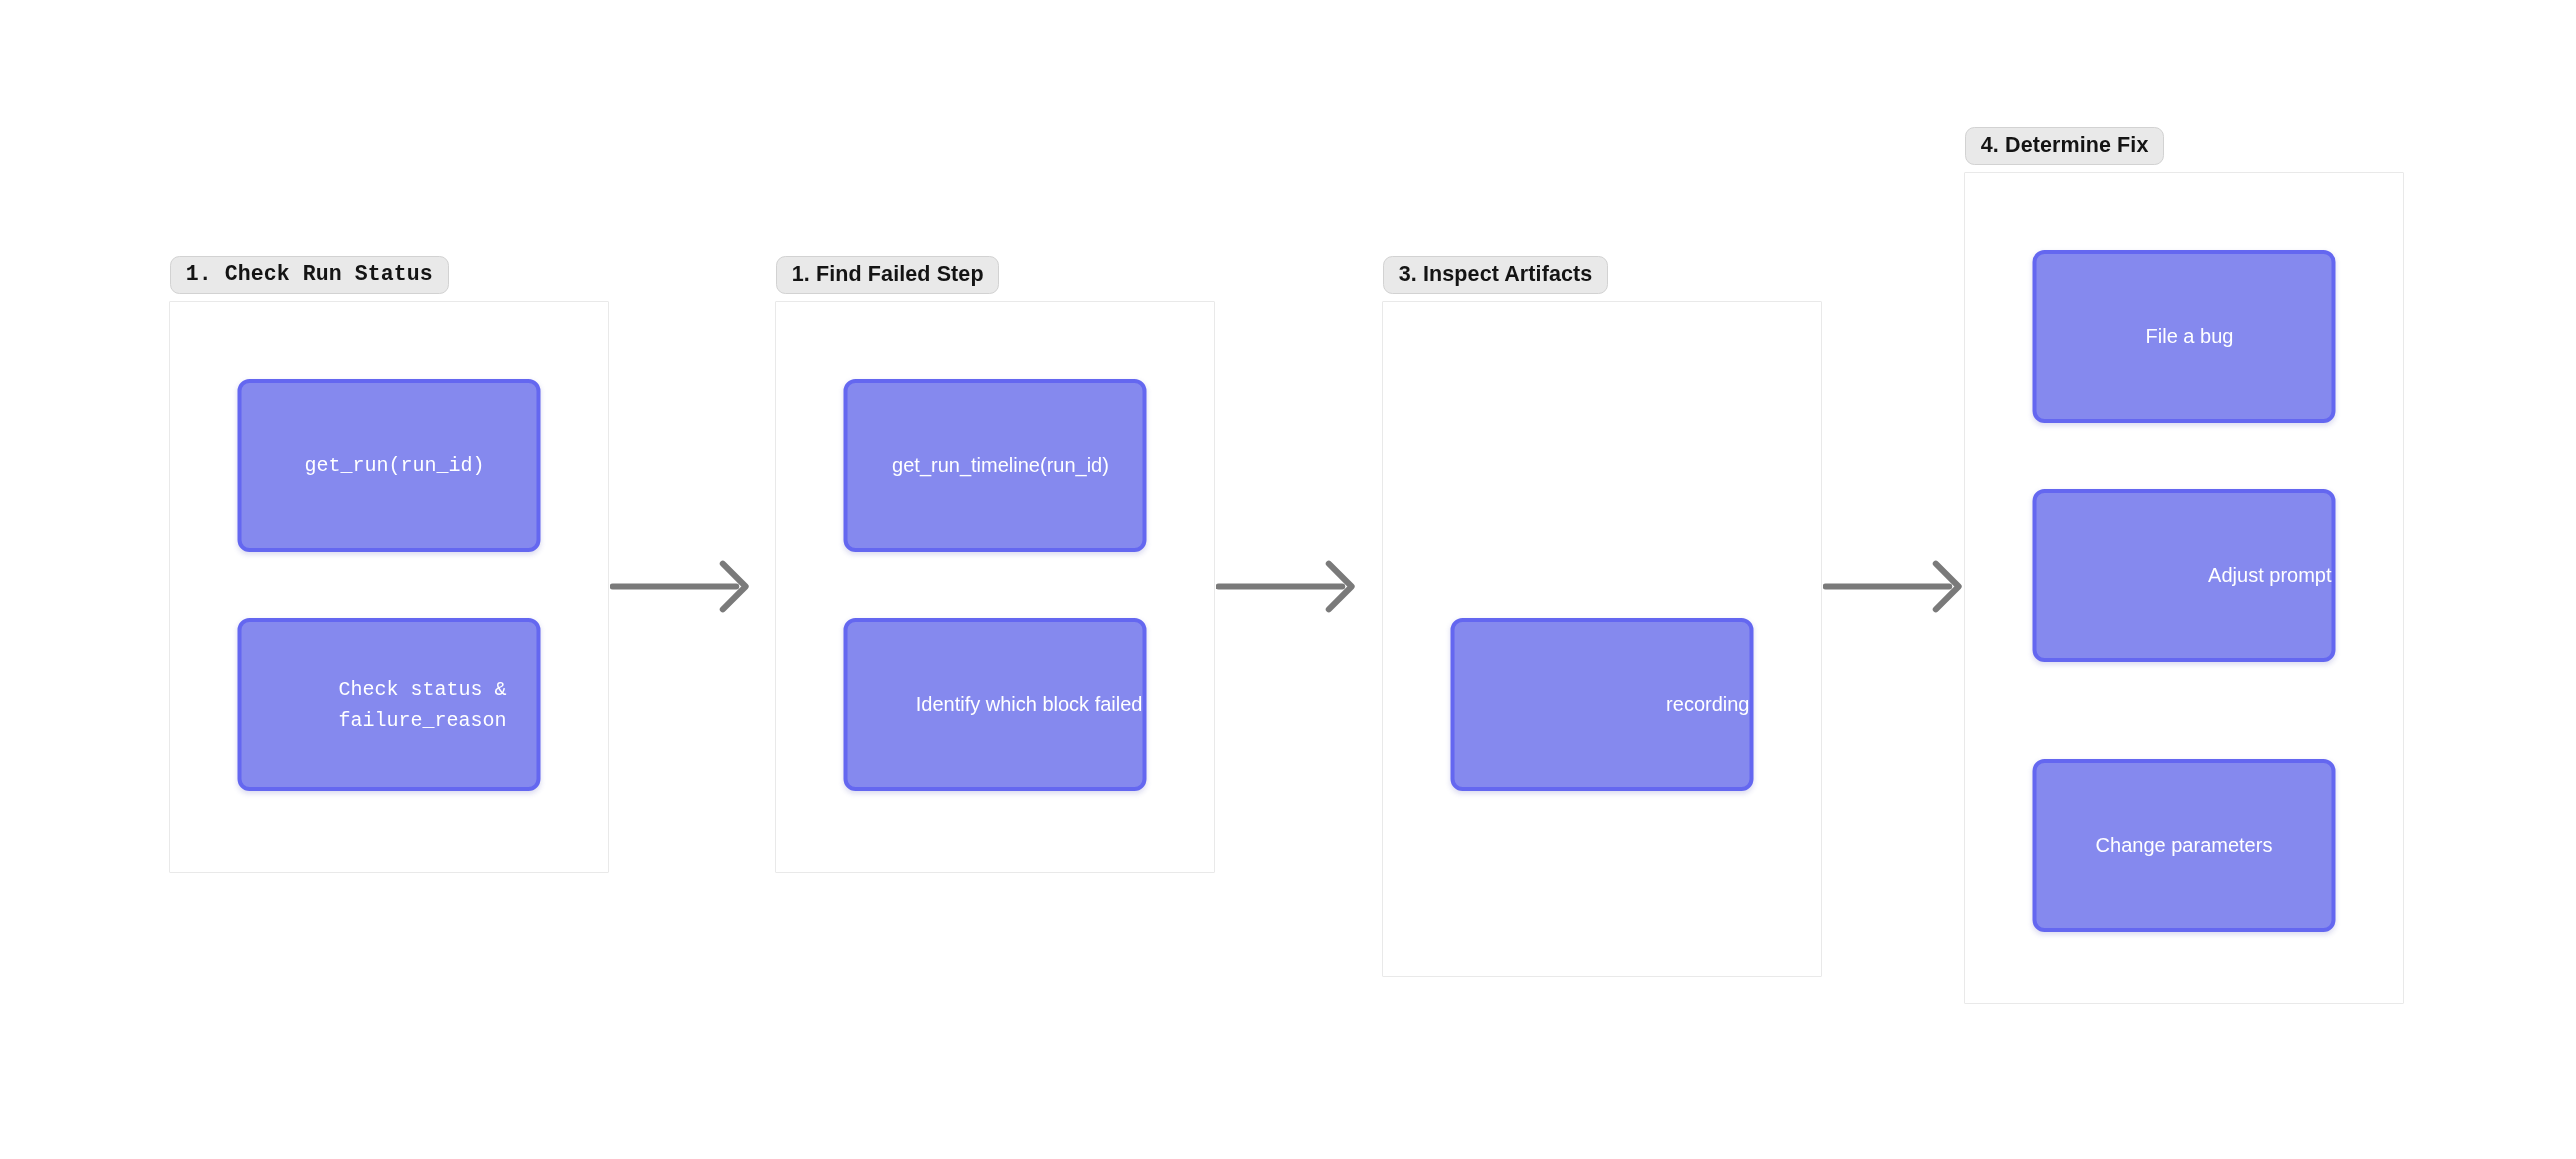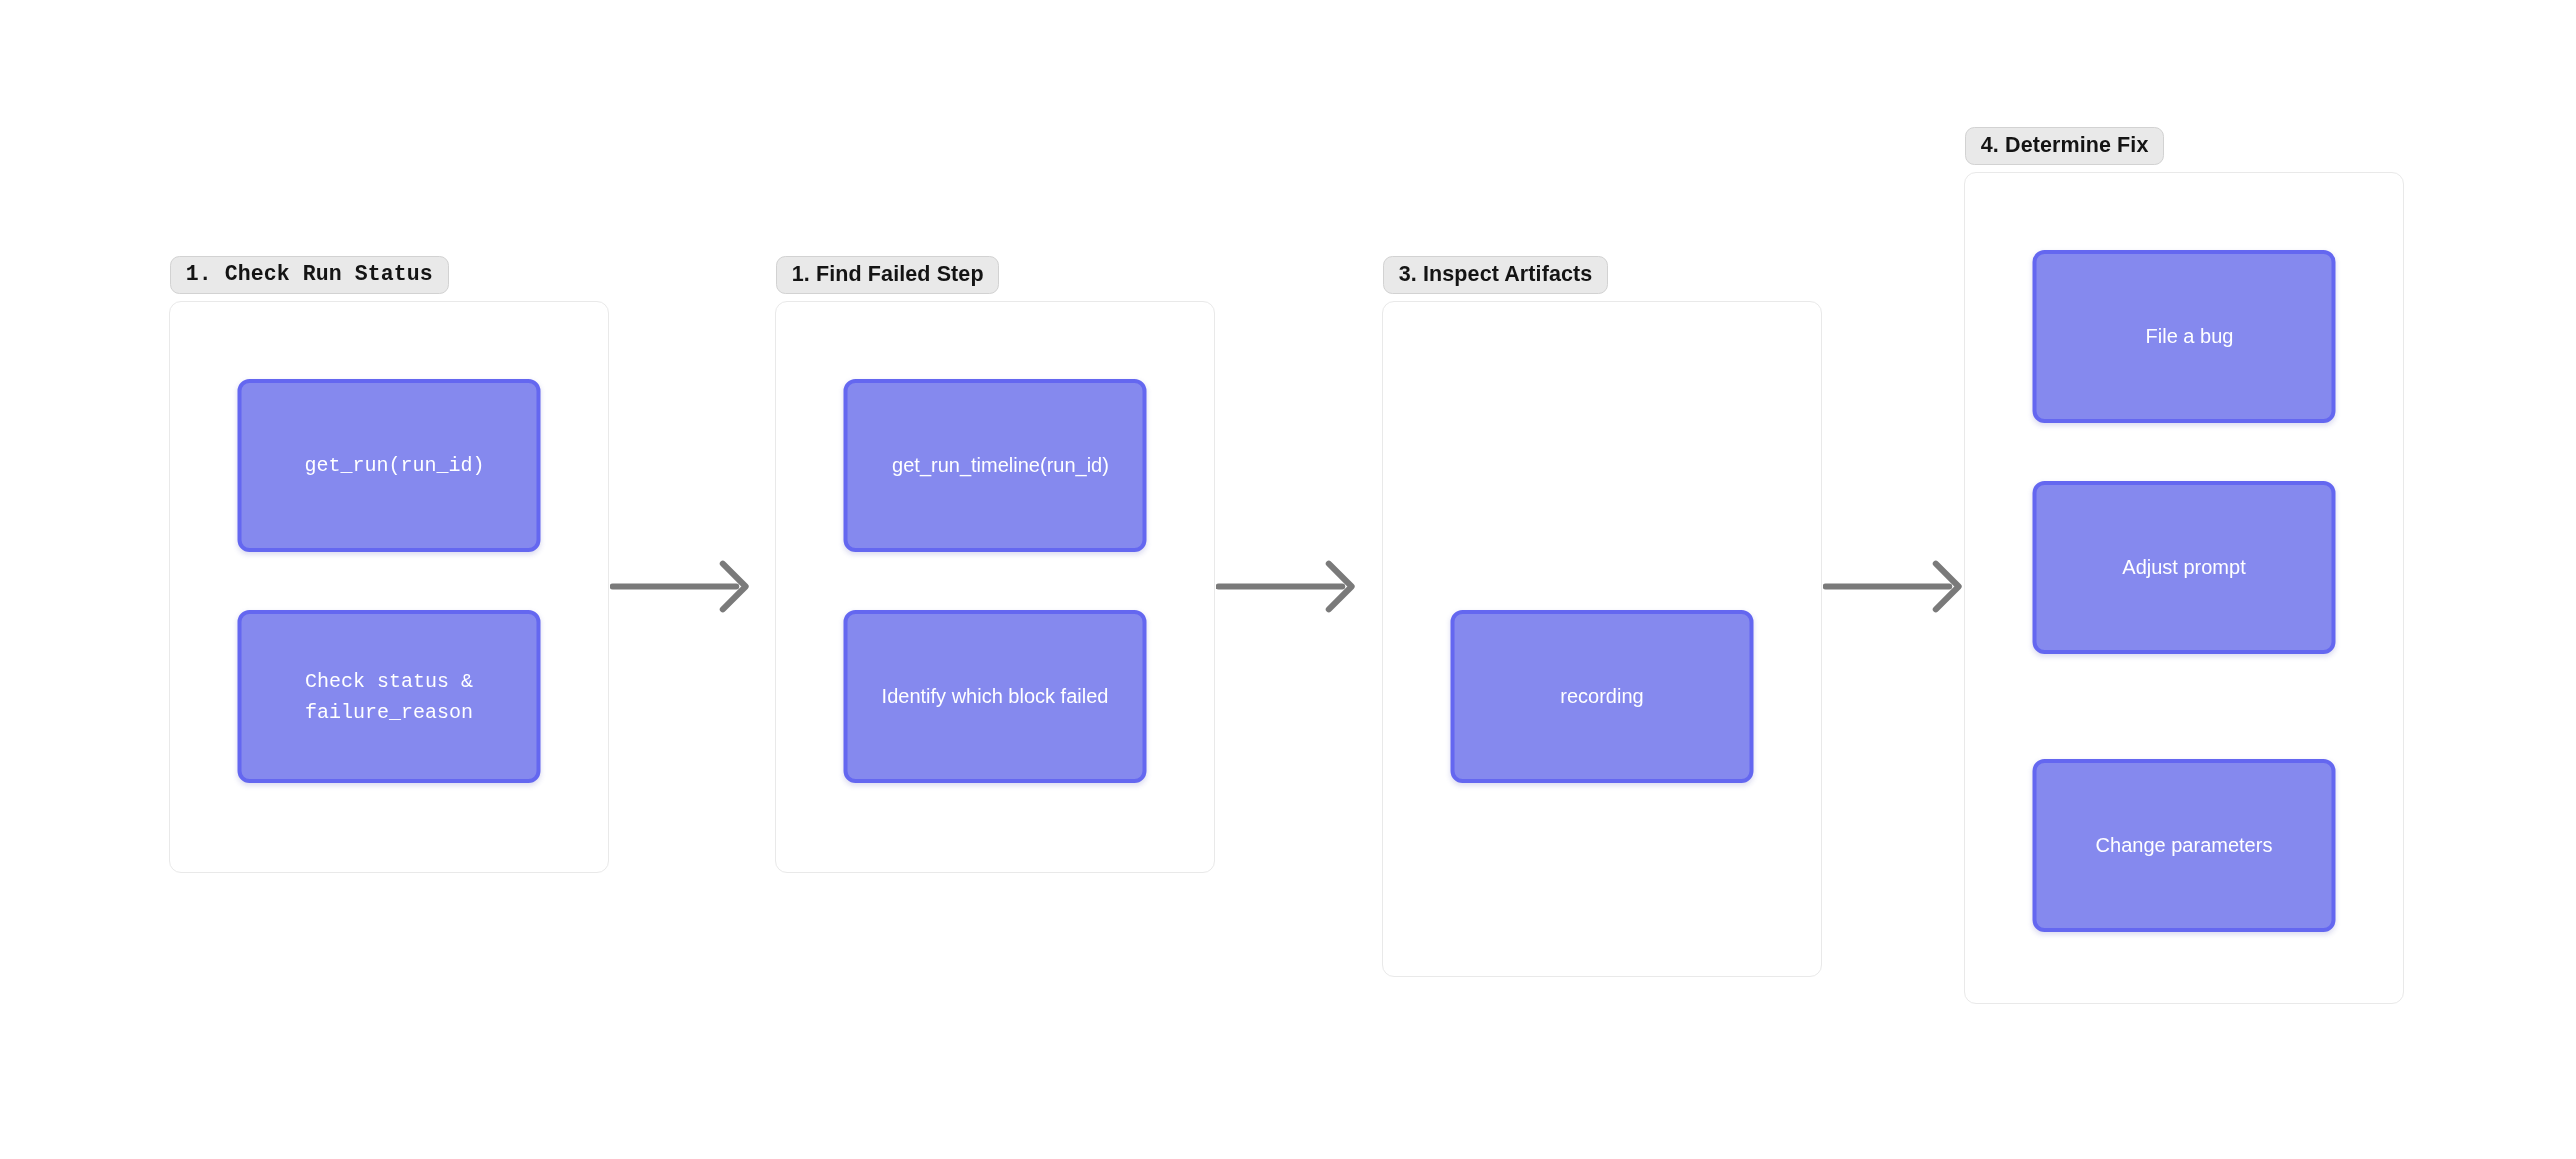--- a/index.html
+++ b/index.html
@@ -21,21 +21,21 @@
     height: 1159px;
     background: var(--canvas-bg);
     font-family: "Liberation Sans", sans-serif;
     position: relative;
     overflow: hidden;
   }
   .group {
     position: absolute;
     background: var(--group-bg);
     border: 1.3px solid var(--group-border);
-    border-radius: 12px;
+    border-radius: 1px;
   }
   .g1 { left: 169px;  top: 301px; width: 440px; height: 572px; font-family: Liberation Mono, monospace; }
   .g2 { left: 775px; top: 301px; width: 440px; height: 572px; }
   .g3 { left: 1382px; top: 301px; width: 440px; height: 676px; }
   .g4 { left: 1964px; top: 172px; width: 440px; height: 832px; }
   .group-label {
     position: absolute;
     top: -46px;
     left: 0;
     height: 38px;
@@ -59,21 +59,21 @@
     height: 173px;
     background: var(--node-fill);
     border: 4.7px solid var(--node-border);
     border-radius: 12px;
     display: flex;
     align-items: center;
     justify-content: center;
     box-shadow: 0 2.7px 5.4px rgba(70, 70, 180, 0.18);
   }
   .np1 { top: 77px; padding-left: 11px; }
-  .np2 { top: 308px; }
+  .np2 { top: 316px; justify-content: flex-end; }
   .np3 { top: 586px; align-items: center; }
   .node-text {
     color: var(--node-text);
     font-size: 20px;
     line-height: 1.55;
     text-align: center;
     max-width: 228px;
   }
   .arrow {
     position: absolute;

